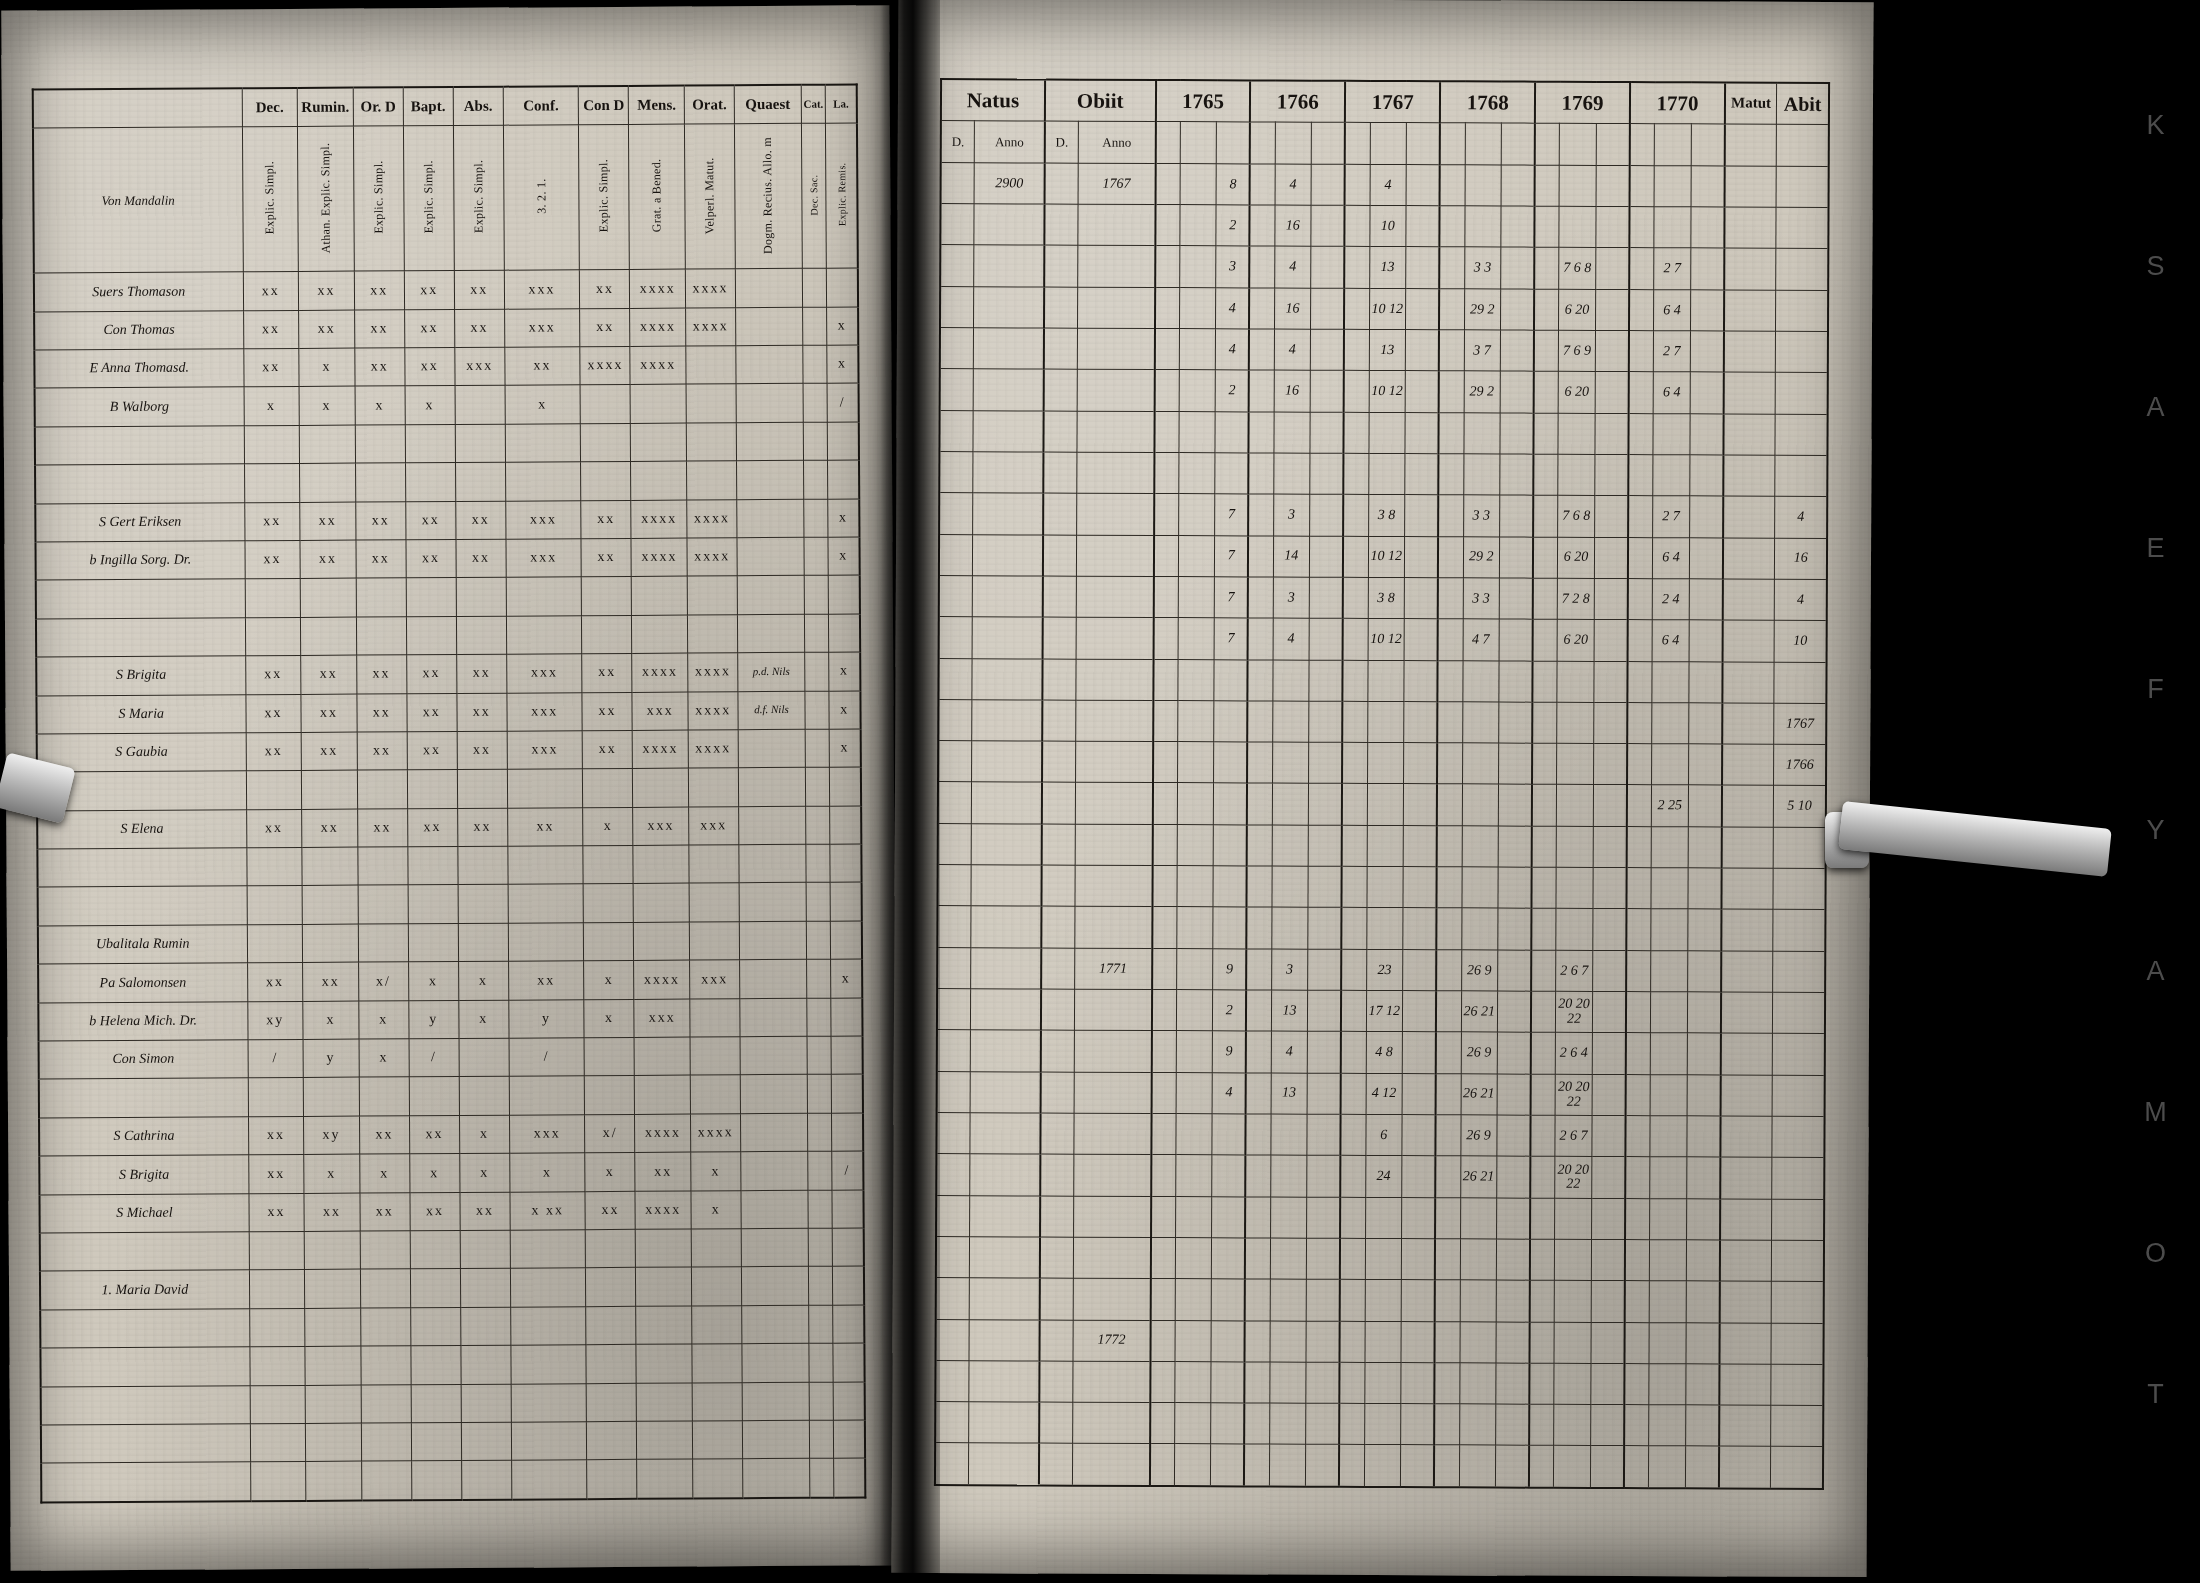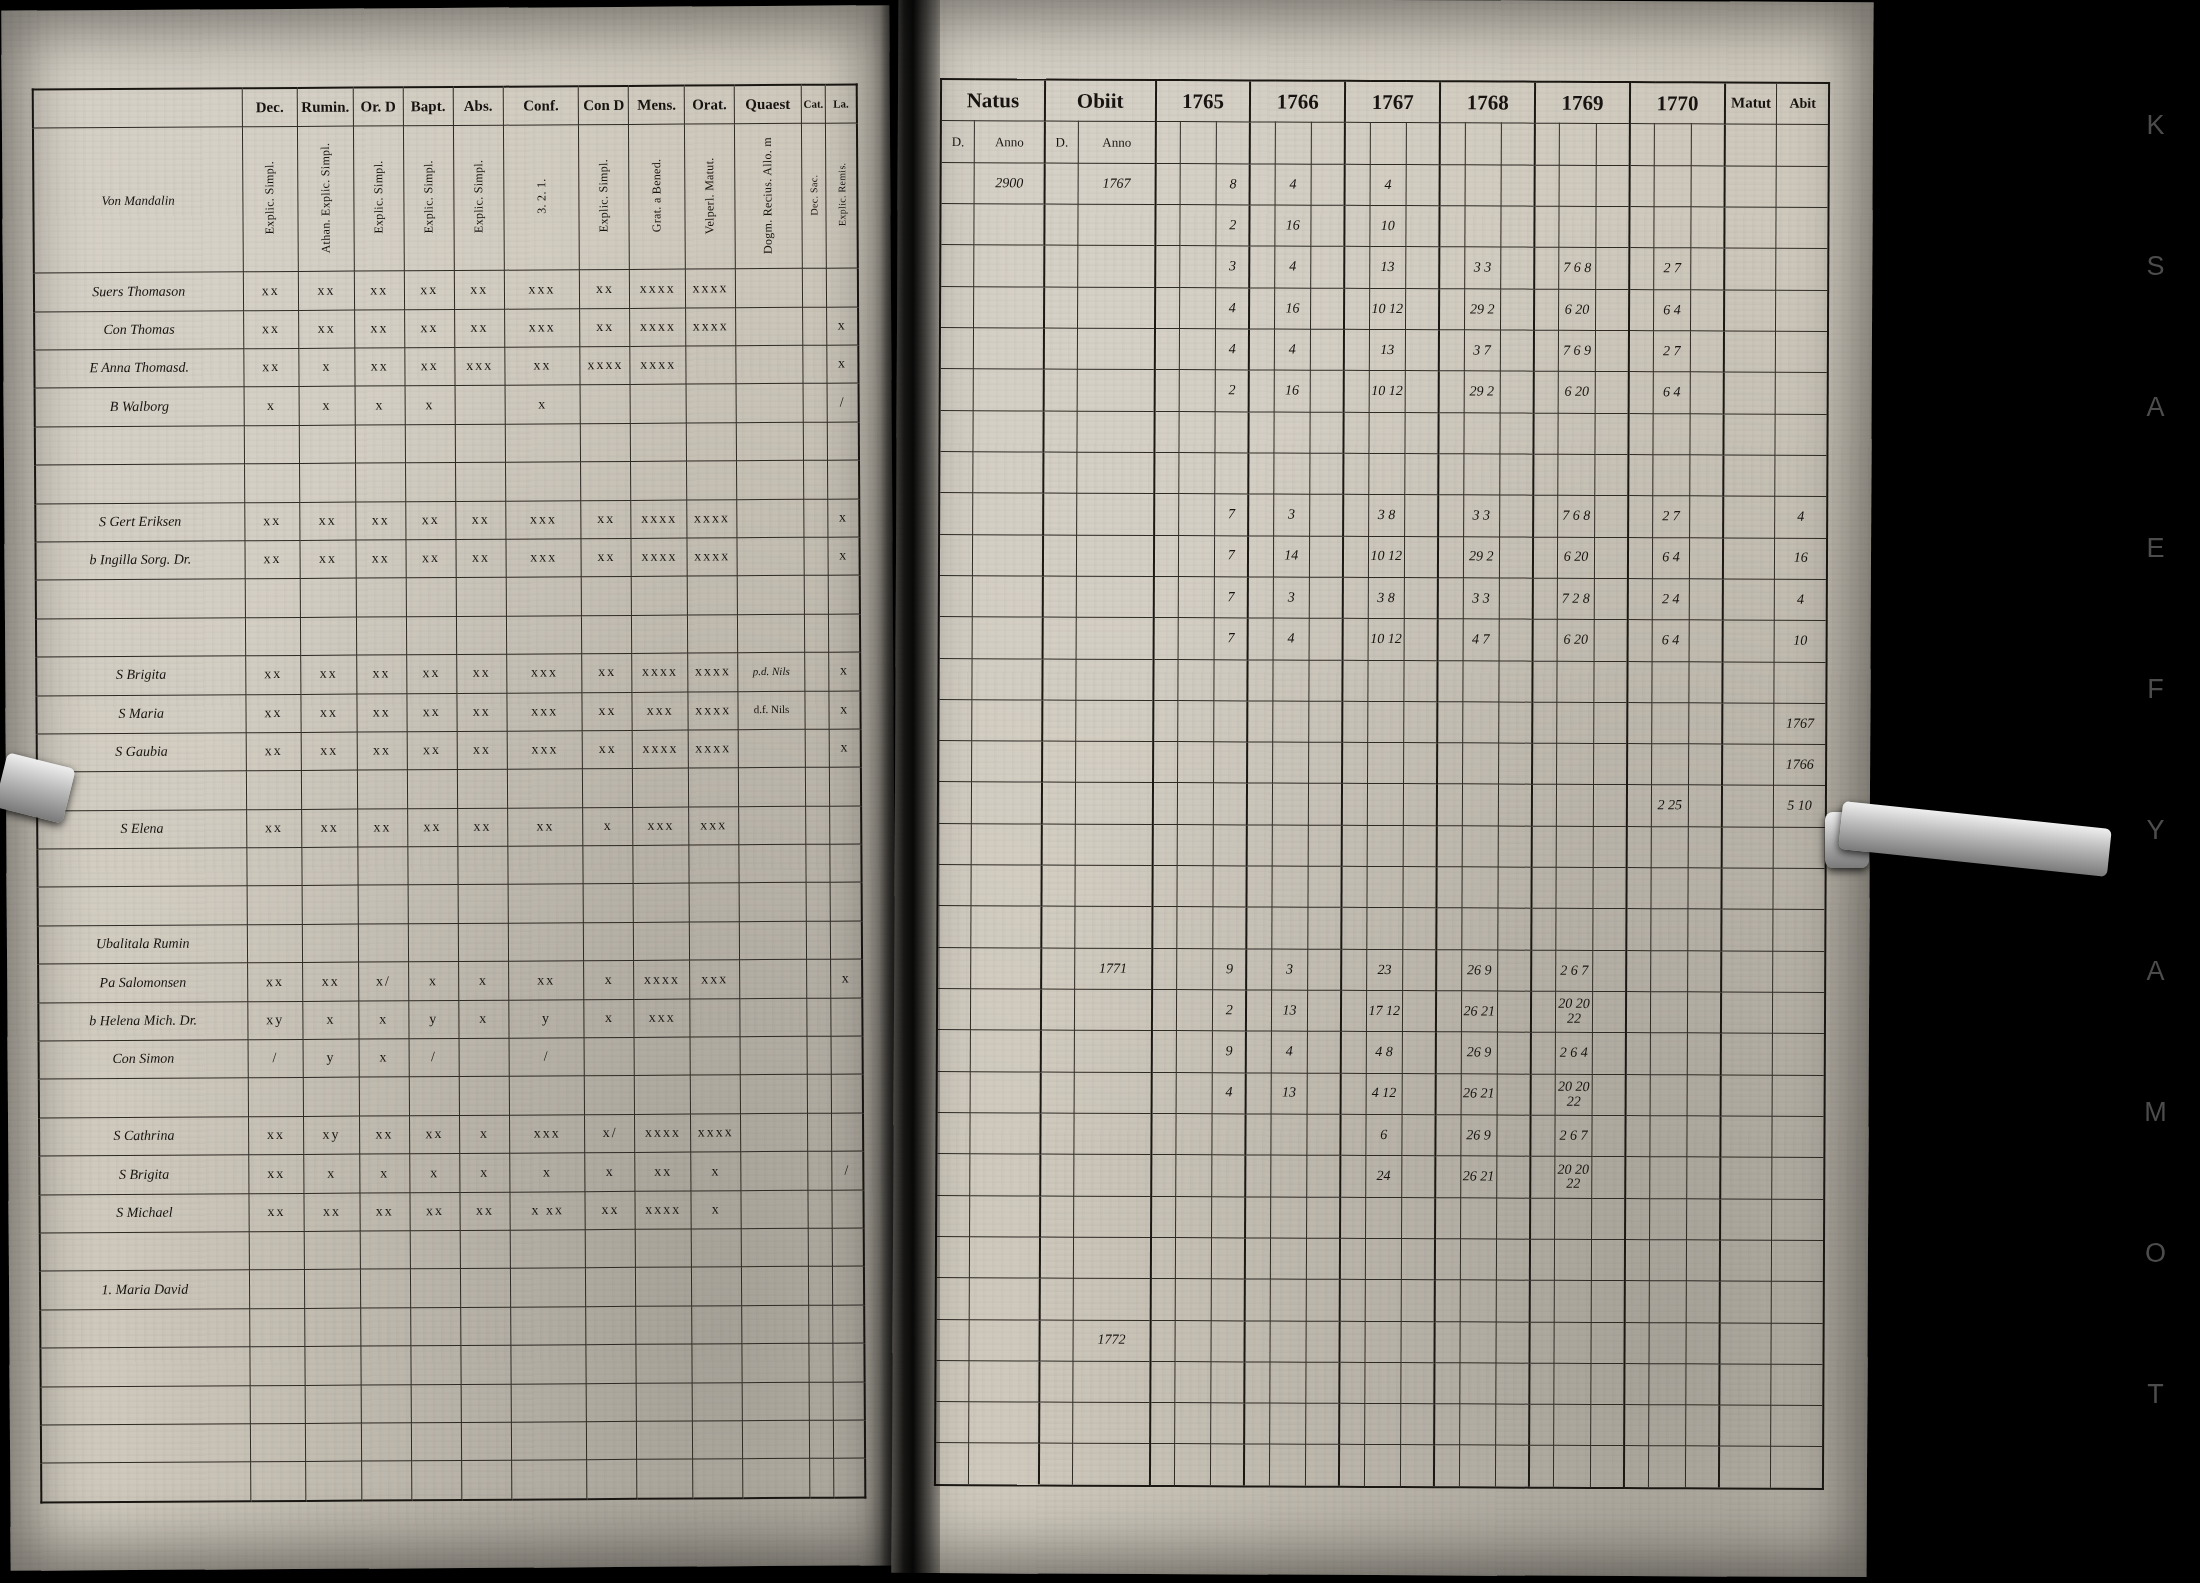--- a/index.html
+++ b/index.html
@@ -435,21 +435,21 @@
             <td class="namecell thick-l">S Maria</td>
             <td class="marks">xx</td>
             <td class="marks">xx</td>
             <td class="marks">xx</td>
             <td class="marks">xx</td>
             <td class="marks">xx</td>
             <td class="marks">xxx</td>
             <td class="marks">xx</td>
             <td class="marks">xxx</td>
             <td class="marks">xxxx</td>
-            <td class="marks" style="font-size: 11px; letter-spacing: 0px; ">d.f. Nils</td>
+            <td class="marks" style="font-size: 11px; letter-spacing: 0px; font-style: italic;">d.f. Nils</td>
             <td class="marks"></td>
             <td class="marks thick-r">x</td>
           </tr>
           <tr>
             <td class="namecell thick-l">S Gaubia</td>
             <td class="marks">xx</td>
             <td class="marks">xx</td>
             <td class="marks">xx</td>
             <td class="marks">xx</td>
             <td class="marks">xx</td>
@@ -787,21 +787,21 @@
           <tr class="yr-hdr">
         <td class="thick-l thick-t" colspan="2">Natus</td>
         <td class="thick-t thick-l" colspan="2">Obiit</td>
         <td class="thick-t thick-l" colspan="3">1765</td>
         <td class="thick-t thick-l" colspan="3">1766</td>
         <td class="thick-t thick-l" colspan="3">1767</td>
         <td class="thick-t thick-l" colspan="3">1768</td>
         <td class="thick-t thick-l" colspan="3">1769</td>
         <td class="thick-t thick-l" colspan="3">1770</td>
         <td class="thick-t thick-l" style="font-size:15px">Matut</td>
-        <td class="thick-t thick-r" style="font-size:14px">Abit</td>
+        <td class="thick-t thick-r" style="font-size:20px">Abit</td>
       </tr>
 
       <tr class="yr-sub">
         <td class="thick-l">D.</td>
         <td>Anno</td>
         <td class="thick-l">D.</td>
         <td>Anno</td>
         <td class="thick-l"></td>
             <td></td>
             <td></td>

